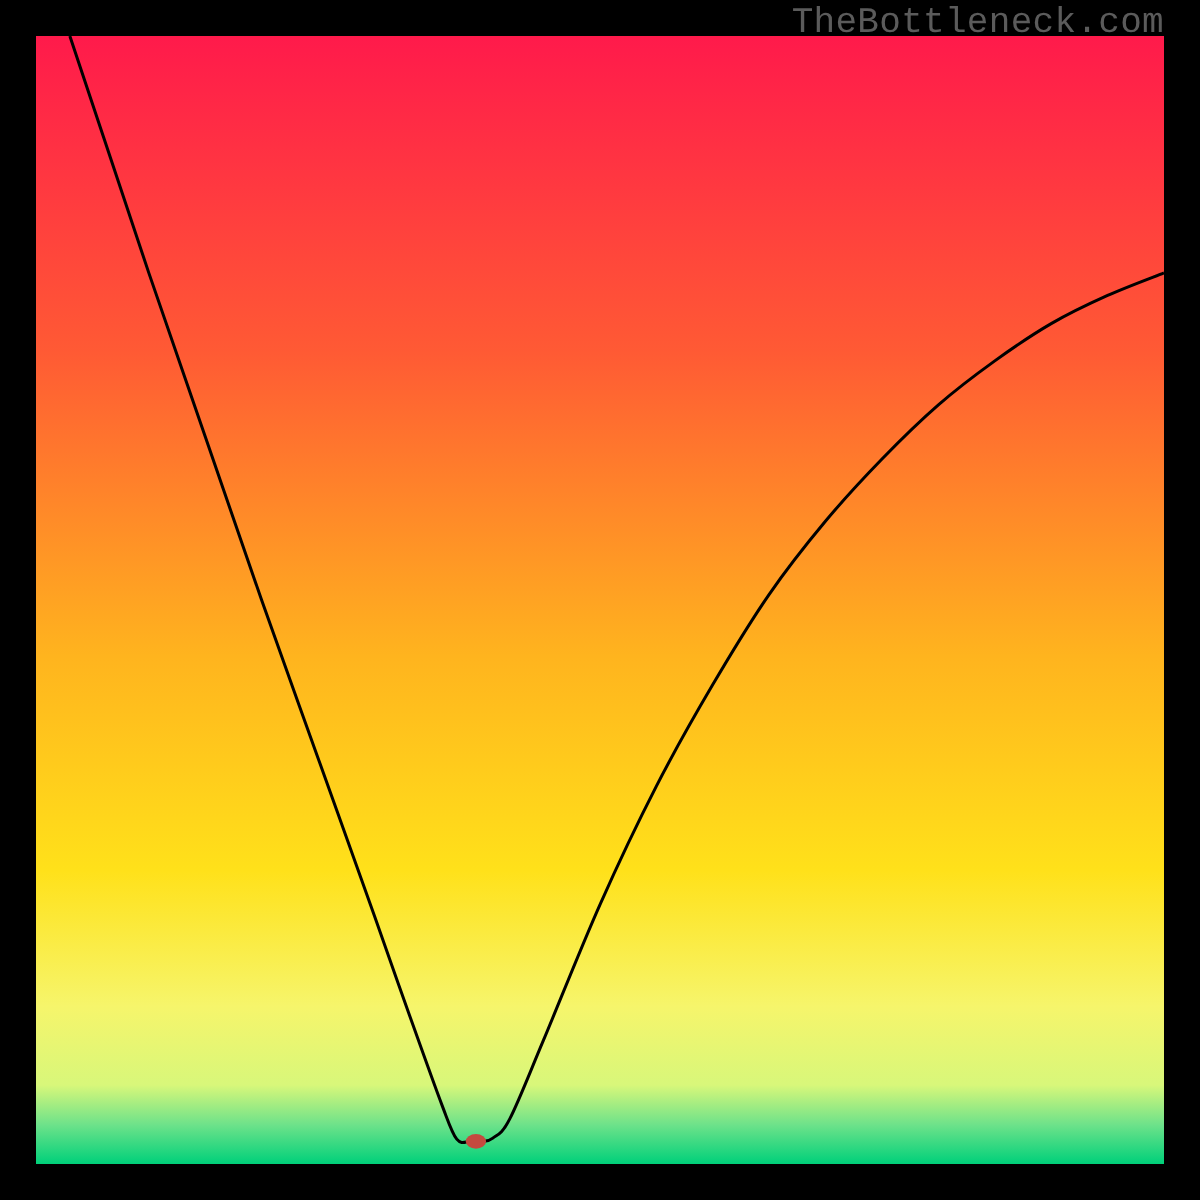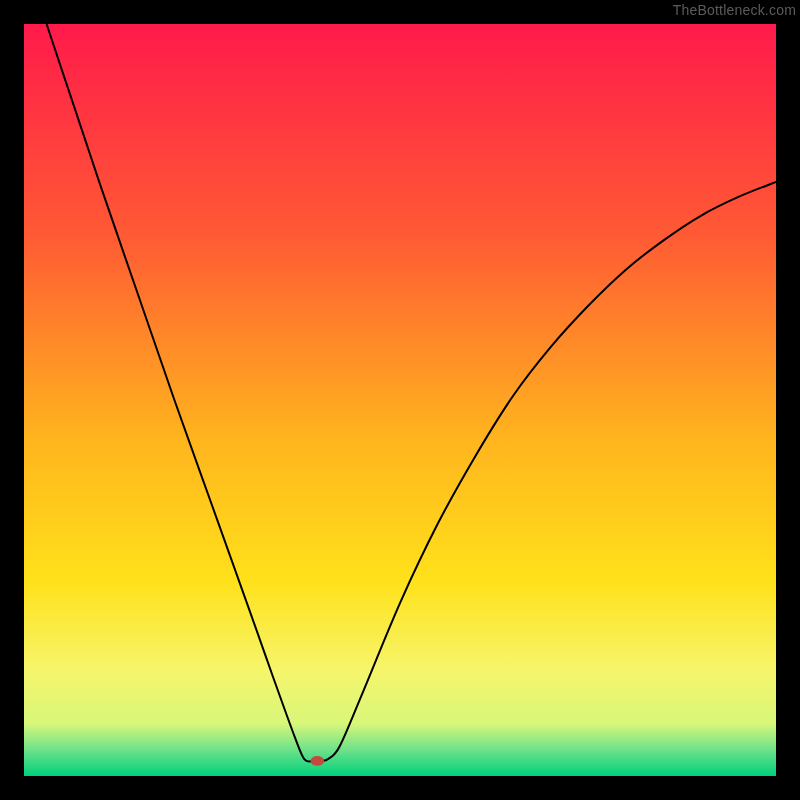--- a/index.html
+++ b/index.html
@@ -18,23 +18,23 @@
   .plot {
     position: absolute;
     left: 24px;
     top: 24px;
     width: 752px;
     height: 752px;
   }
   .attrib {
     position: absolute;
     top: 2px;
-    right: 4px;
-    font-family: Liberation Sans, sans-serif;
-    font-size: 14px;
+    right: 24px;
+    font-family: Liberation Mono, monospace;
+    font-size: 24px;
     color: #5b5b5b;
     z-index: 20;
     letter-spacing: 0.2px;
   }
   svg { display: block; }
 </style>
 </head>
 <body>
 
 <div class="frame">

